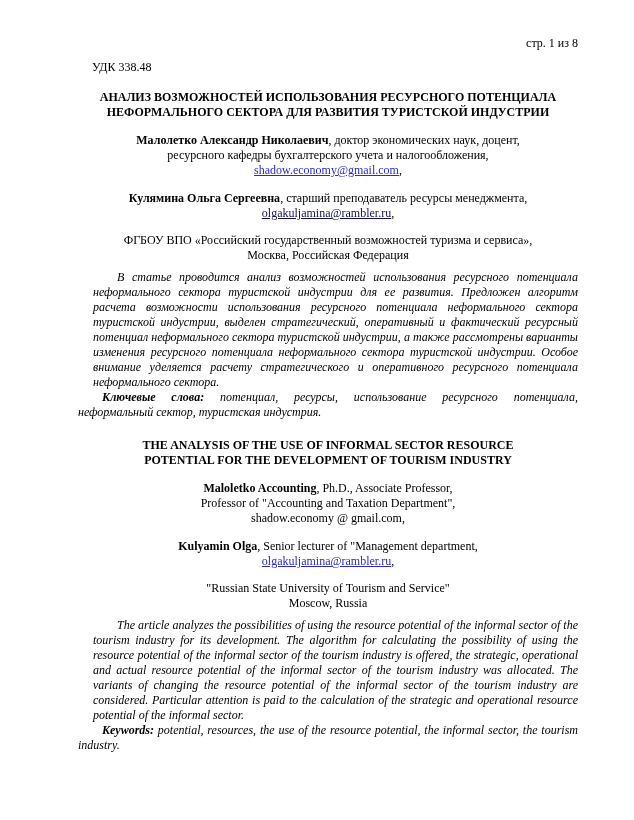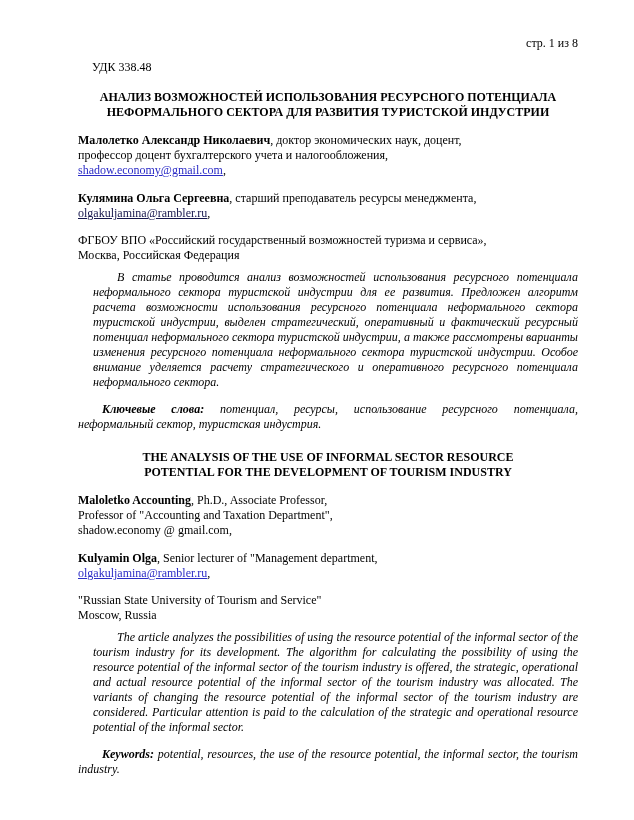--- a/index.html
+++ b/index.html
@@ -39,40 +39,39 @@
   }
   .title-ru {
     margin: 15px auto 0;
     max-width: 480px;
   }
   .title-en {
     margin: 18px auto 0;
     max-width: 432px;
   }
   .center {
-    text-align: left;
+    text-align: center;
   }
   .author-block {
     margin-top: 13px;
   }
   .affiliation-block {
     margin-top: 12px;
   }
   .abstract {
     margin-top: 7px;
     text-align: justify;
     text-indent: 24px;
     font-style: italic;
     margin-left: 15px;
   }
   .keywords {
     text-align: justify;
     text-indent: 24px;
     font-style: italic;
-    margin-top: 12px;
   }
   .bold { font-weight: bold; }
   .link-blue {
     color: #2b2bc6;
     text-decoration: underline;
     cursor: pointer;
     font-family: Liberation Serif, serif;
   }
   .link-dark {
     color: #14144b;
@@ -87,21 +86,21 @@
 
   <p class="page-indicator">стр. 1 из 8</p>
 
   <p class="udc">УДК 338.48</p>
 
   <section>
     <h1 class="doc-title title-ru">АНАЛИЗ ВОЗМОЖНОСТЕЙ ИСПОЛЬЗОВАНИЯ РЕСУРСНОГО ПОТЕНЦИАЛА НЕФОРМАЛЬНОГО СЕКТОРА ДЛЯ РАЗВИТИЯ ТУРИСТСКОЙ ИНДУСТРИИ</h1>
 
     <p class="center author-block">
       <span class="bold">Малолетко Александр Николаевич</span><span>, доктор экономических наук, доцент,</span><br>
-      <span>профессор доцент бухгалтерского учета и налогообложения,</span><br>
+      <span>ресурсного кафедры бухгалтерского учета и налогообложения,</span><br>
       <a href="#" class="link-blue">shadow.economy@gmail.com</a><span>,</span>
     </p>
 
     <p class="center author-block">
       <span class="bold">Кулямина Ольга Сергеевна</span><span>, старший преподаватель ресурсы менеджмента,</span><br>
       <a href="#" class="link-dark">olgakuljamina@rambler.ru</a><span>,</span>
     </p>
 
     <p class="center affiliation-block">
       <span>ФГБОУ ВПО «Российский государственный возможностей туризма и сервиса»,</span><br>

